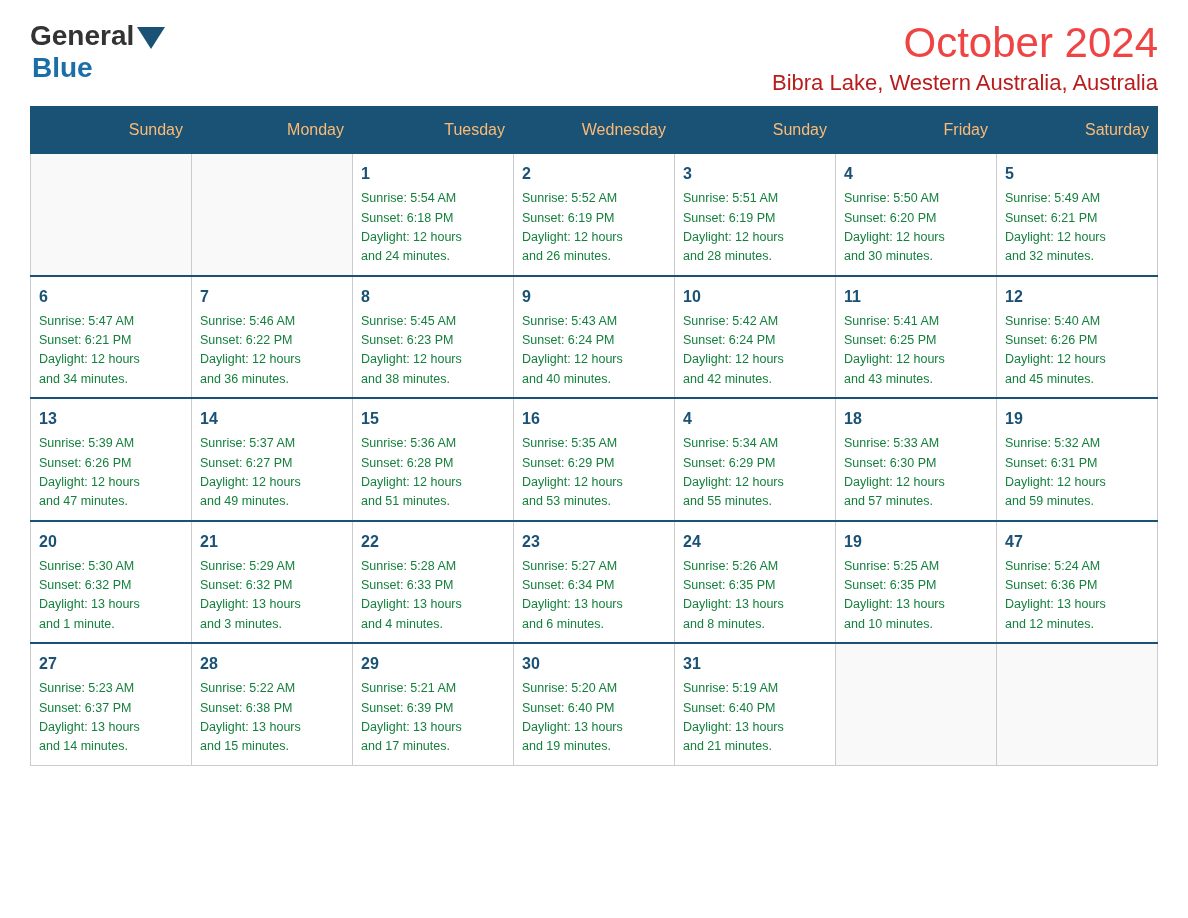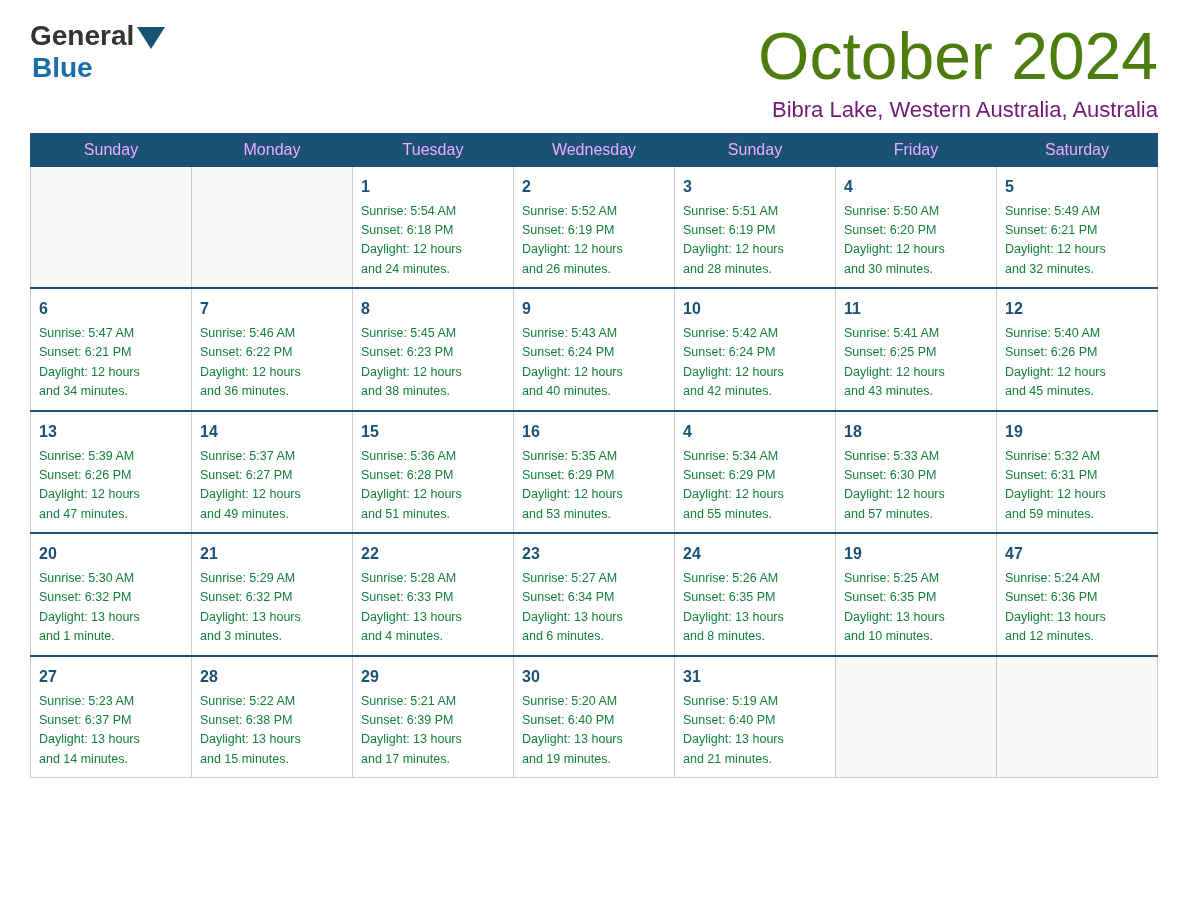--- a/index.html
+++ b/index.html
@@ -43,42 +43,42 @@
     .logo-blue-text {
       font-size: 28px;
       font-weight: bold;
       color: #1a6fa8;
       margin-left: 2px;
     }
     .title-section {
       text-align: right;
     }
     .month-title {
-      font-size: 66px;
+      font-size: 42px;
       font-weight: normal;
-      color: #4d7c0f;
+      color: #ef4444;
       line-height: 1.1;
     }
     .location-title {
       font-size: 22px;
-      color: #701a75;
+      color: #b91c1c;
       margin-top: 4px;
     }
     .calendar-table {
       width: 100%;
       border-collapse: collapse;
       margin-top: 10px;
     }
     .calendar-table th {
       background-color: #1a5276;
-      color: #f0abfc;
-      padding: 7px 8px;
+      color: #fdba74;
+      padding: 14px 8px;
       font-size: 16px;
       font-weight: normal;
-      text-align: center;
+      text-align: right;
       border: 1px solid #1a5276;
     }
     .calendar-table td {
       vertical-align: top;
       padding: 8px;
       border: 1px solid #cccccc;
       width: 14.28%;
       min-height: 90px;
       font-size: 13px;
       color: #222;

